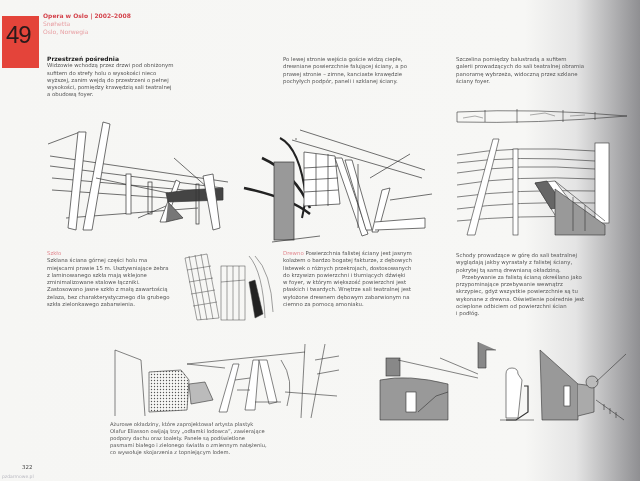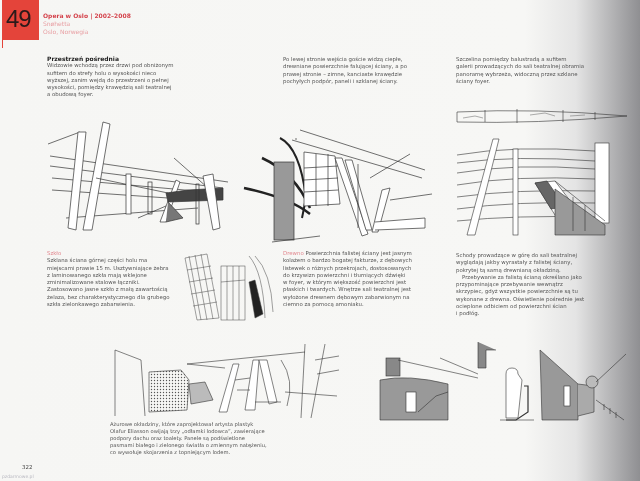--- a/index.html
+++ b/index.html
@@ -1,20 +1,20 @@
 <!DOCTYPE html>
 <html><head>
 <meta charset="utf-8">
 <style>
   * { box-sizing: border-box; margin: 0; padding: 0; }
   html, body { width: 640px; height: 481px; overflow: hidden; background: #f4f4f2; }
   body { position: relative; font-family: "DejaVu Sans", sans-serif; color: #3a3a3a; }
   .page { position: absolute; left: 0; top: 0; width: 640px; height: 481px;
           background: linear-gradient(to right, #f6f6f4 0%, #f7f7f5 82%, #e4e4e4 90%, #a8a8aa 97%, #8f8f92 100%); }
-  .badge { position: absolute; left: 2px; top: 0; width: 37px; height: 40px; background: #e4443a; }
+  .badge { position: absolute; left: 2px; top: 16px; width: 37px; height: 52px; background: #e4443a; }
   .badge-num { position: absolute; left: 4px; top: 4px; font-size: 24px; color: #2a1a1a; letter-spacing: -1px; line-height: 30px; font-family: "Liberation Sans", sans-serif; }
   .badge-line { position: absolute; left: 2px; top: 40px; width: 1px; height: 8px; background: #e4443a; }
   .hdr-title { position: absolute; left: 43px; top: 12px; font-size: 6px; font-weight: bold; color: #d4434c; }
   .hdr-sub { position: absolute; left: 43px; font-size: 6px; color: #e8a0a4; }
   .txt { position: absolute; font-size: 5.4px; line-height: 7.3px; color: #555; }
   .txt p { margin: 0; }
   .heading { font-weight: bold; color: #222; font-size: 6px; }
   .label-red { color: #e28990; }
   .indent { text-indent: 6px; }
   .sketch { position: absolute; }

